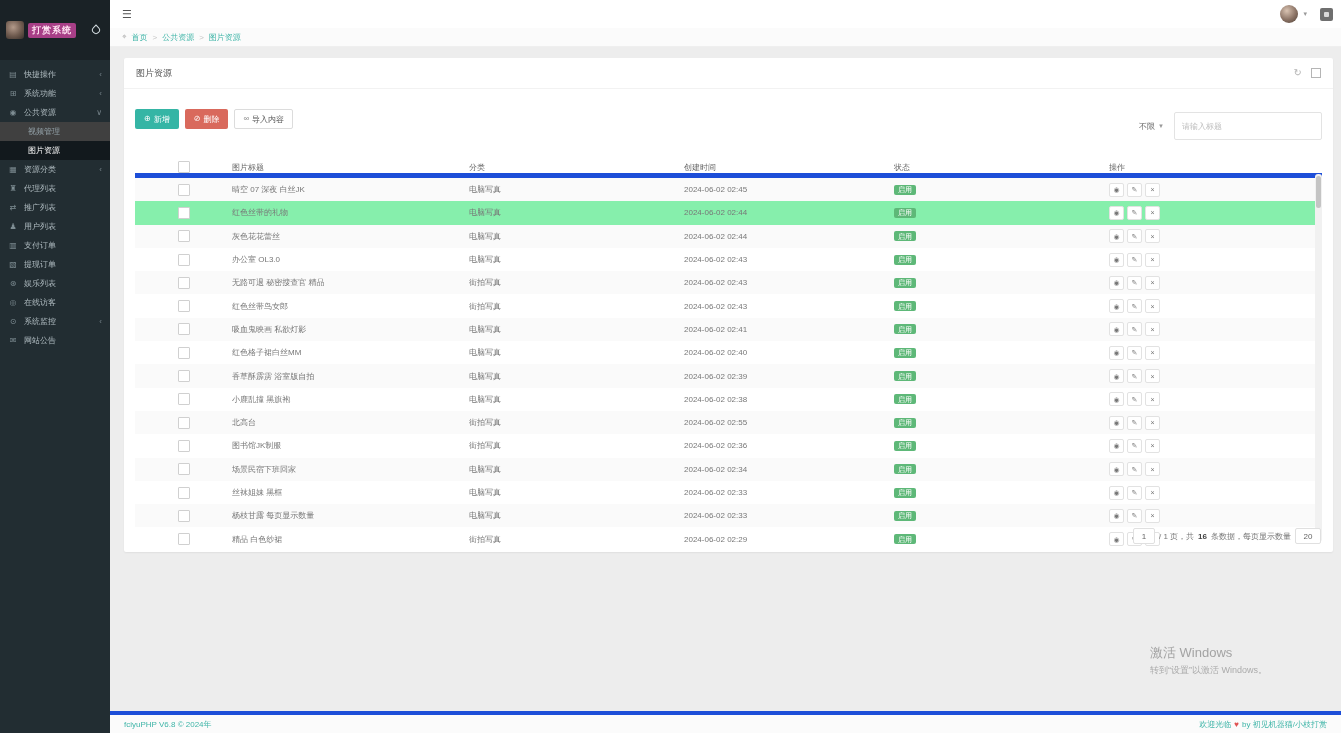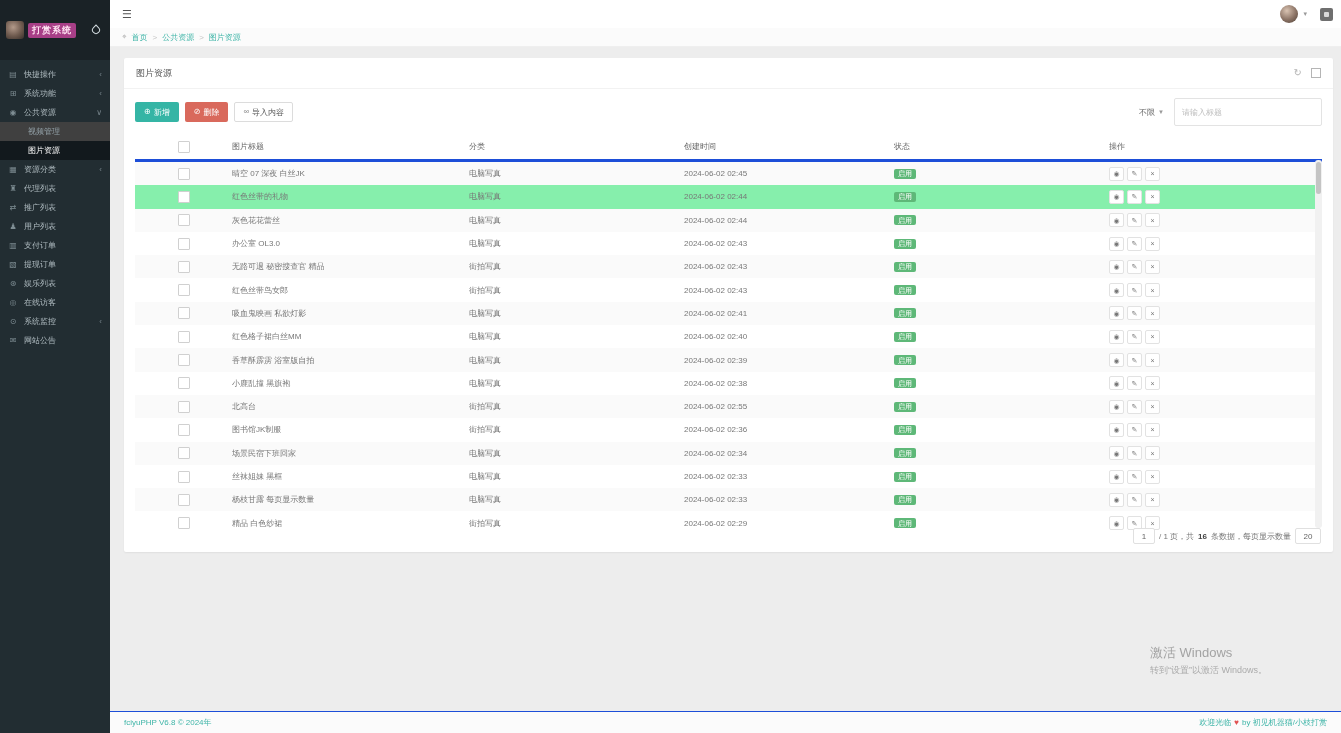--- a/index.html
+++ b/index.html
@@ -47,28 +47,28 @@
   .panel-tools{margin-left:auto;display:flex;align-items:center;gap:9px;color:#b5b5b5;}
   .pt-refresh{font-size:10px;cursor:pointer;line-height:1;}
   .pt-expand{width:8px;height:8px;border:1px solid #b5b5b5;cursor:pointer;}
   .toolbar{display:flex;align-items:center;padding:9px 11px 8px 11px;}
   .btn{font-size:8px;border-radius:2px;padding:0 8px;height:20px;display:inline-flex;align-items:center;gap:3px;margin-right:6px;border:1px solid transparent;cursor:pointer;white-space:nowrap;}
   .btn .bic{font-size:8px;line-height:1;}
   .btn-add{background:#35b5a5;color:#fff;}
   .btn-del{background:#d9695c;color:#fff;}
   .btn-import{background:#fff;border-color:#dcdcdc;color:#555;}
   .btn-import .bic{color:#888;}
-  .toolbar-right{margin-left:auto;display:flex;align-items:center;gap:10px;}
+  .toolbar-right{margin-left:auto;display:flex;align-items:center;gap:10px;margin-top:14px;}
   .filter{font-size:8px;color:#666;cursor:pointer;display:flex;align-items:center;gap:3px;}
   .filter .fc{font-size:6px;color:#999;}
   .search-input{width:148px;height:28px;border:1px solid #e3e3e3;border-radius:2px;font-size:8px;padding:0 7px;color:#333;outline:none;box-sizing:border-box;}
   .search-input::placeholder{color:#bdbdbd;}
   
   .table-wrap{margin:0 11px;position:relative;}
-  .thead{display:flex;height:25px;align-items:center;border-bottom:3px solid #1d4ed8;font-size:8px;color:#666;}
+  .thead{display:flex;height:25px;align-items:flex-end;border-bottom:5px solid #1d4ed8;font-size:8px;color:#666;}
   .c0{width:97px;flex:none;display:flex;justify-content:center;}
   .c1{width:225px;flex:none;}
   .c2{width:215px;flex:none;margin-left:12px;}
   .c3{width:210px;flex:none;}
   .c4{width:215px;flex:none;}
   .c5{width:218px;flex:none;}
   .tbody{position:relative;}
   .tr{display:flex;height:23.3px;align-items:center;font-size:8px;color:#777;}
   .tr:nth-child(odd){background:#fafafa;}
   .tr.hl{background:#86efac;}
@@ -80,21 +80,21 @@
   .sb-thumb{position:absolute;top:2px;left:1px;width:5px;height:32px;background:#c4c4c4;border-radius:3px;cursor:pointer;}
   
   .pager{position:absolute;right:12px;bottom:8px;display:flex;align-items:center;gap:4px;font-size:8px;color:#777;}
   .pg-input{width:22px;height:16px;border:1px solid #e0e0e0;border-radius:2px;text-align:center;font-size:8px;color:#666;background:#fff;outline:none;box-sizing:border-box;}
   .pg-total{color:#444;font-weight:bold;}
   .pp-input{width:26px;}
   
   .watermark{position:absolute;right:74px;bottom:34px;color:#a3a3a3;pointer-events:none;}
   .wm1{font-size:13px;}
   .wm2{font-size:9px;color:#ababab;margin-top:2px;}
-  .footer{position:absolute;left:110px;bottom:0;right:0;height:22px;background:#fbfbfb;border-top:1px solid #1d4ed8;display:flex;align-items:center;font-size:8px;padding:0 14px;box-sizing:border-box;z-index:4;}
+  .footer{position:absolute;left:110px;bottom:0;right:0;height:22px;background:#fbfbfb;border-top:4px solid #1d4ed8;display:flex;align-items:center;font-size:8px;padding:0 14px;box-sizing:border-box;z-index:4;}
   .f-left{color:#3fb5a8;}
   .f-right{margin-left:auto;color:#3fb5a8;display:flex;align-items:center;gap:3px;}
   .f-heart{color:#e05252;}
 </style>
 </head>
 <body>
 
 <div class="sidebar">
   <div class="logo">
     <div class="logo-avatar"></div>

